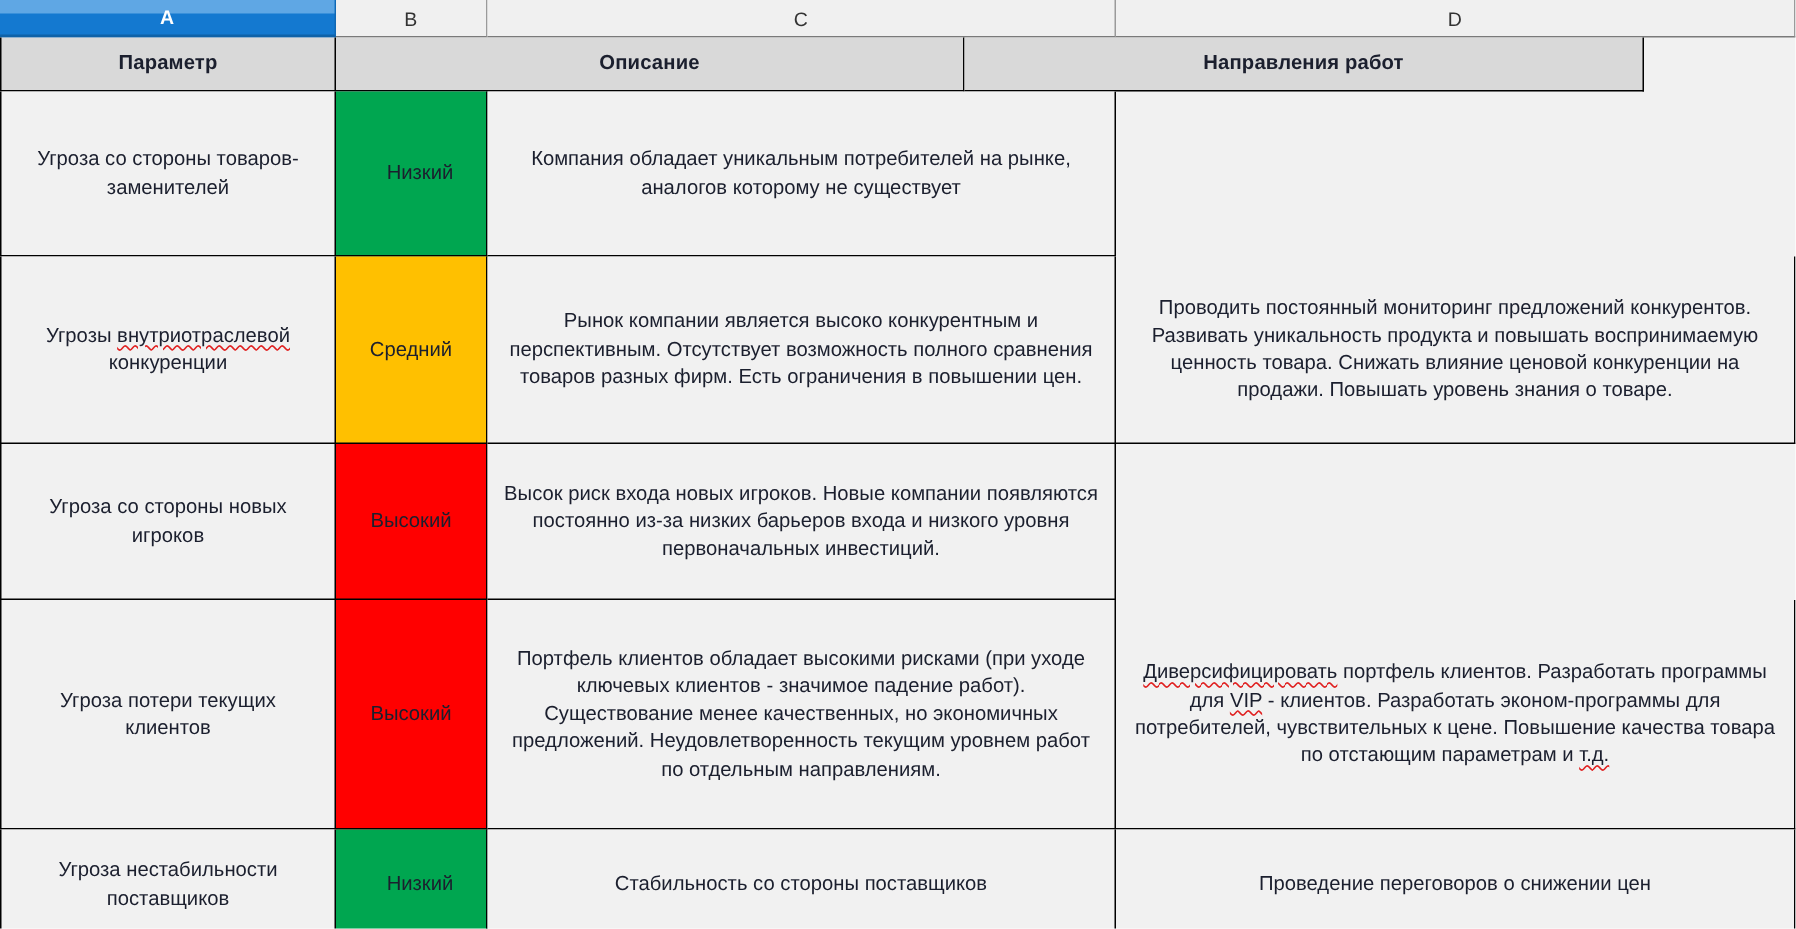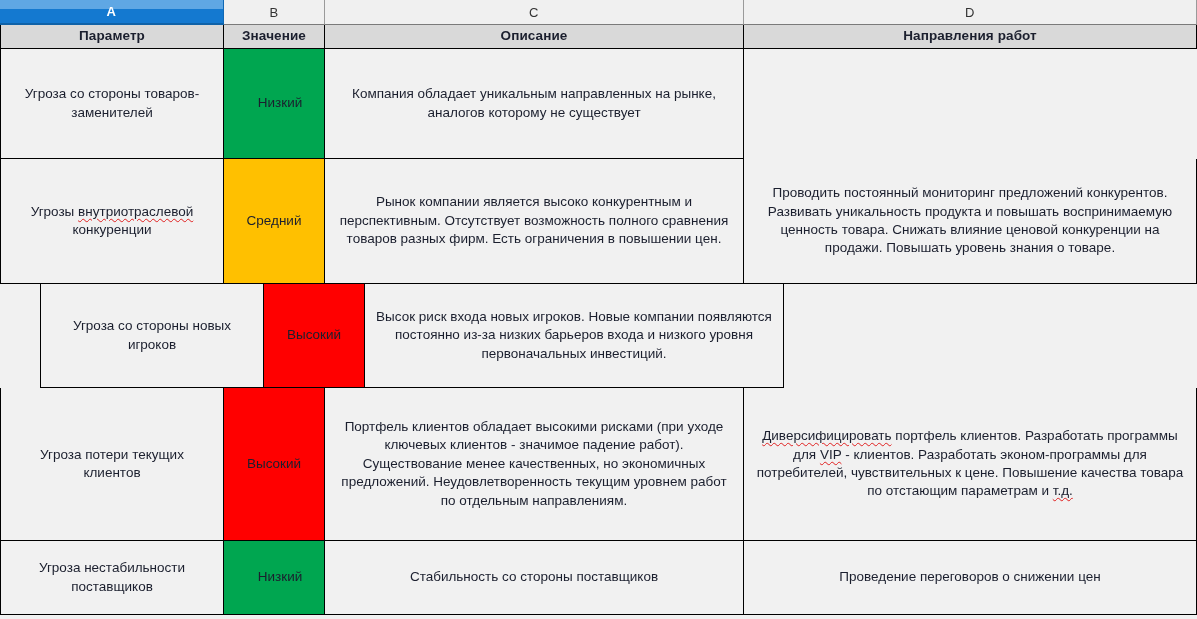--- a/index.html
+++ b/index.html
@@ -90,25 +90,25 @@
   }
   .cell.first { border-left: 1px solid #000000; }
 
   
   .row.head .cell {
     background: #d9d9d9;
     font-weight: bold;
     font-size: 13.5px;
     letter-spacing: 0.1px;
   }
-  .row.head { height: 24px; }
+  .row.head { height: 36px; }
 
   .row.r1 { height: 110px; }
   .row.r2 { height: 125px; }
-  .row.r3 { height: 104px; padding-left: 40px; }
+  .row.r3 { height: 104px; }
   .row.r4 { height: 153px; }
   .row.r5 { height: 74px; }
 
   
   .val-low    { background: #00a650 !important; padding-left: 21px; }
   .val-medium { background: #ffc000 !important; }
   .val-high   { background: #ff0000 !important; }
 
   .cell.val { font-size: 13.5px; }
 
@@ -140,29 +140,28 @@
     </div>
     <div class="col-head w-d">
       <span class="lbl">D</span>
     </div>
   </div>
 
   <div class="grid">
 
     <div class="row head">
       <div class="cell first w-a">Параметр</div>
-      <div class="cell w-b">Значение</div>
       <div class="cell w-c">Описание</div>
       <div class="cell w-d">Направления работ</div>
     </div>
 
     <div class="row r1">
       <div class="cell first w-a">Угроза со стороны товаров-заменителей</div>
       <div class="cell w-b val val-low">Низкий</div>
-      <div class="cell w-c desc">Компания обладает уникальным направленных на рынке, аналогов которому не существует</div>
+      <div class="cell w-c desc">Компания обладает уникальным потребителей на рынке, аналогов которому не существует</div>
     </div>
 
     <div class="row r2">
       <div class="cell first w-a">
         <span>Угрозы <span class="sp">внутриотраслевой</span> конкуренции</span>
       </div>
       <div class="cell w-b val val-medium">Средний</div>
       <div class="cell w-c desc">Рынок компании является высоко конкурентным и перспективным. Отсутствует возможность полного сравнения товаров разных фирм. Есть ограничения в повышении цен.</div>
       <div class="cell w-d dir">Проводить постоянный мониторинг предложений конкурентов. Развивать уникальность продукта и повышать воспринимаемую ценность товара. Снижать влияние ценовой конкуренции на продажи. Повышать уровень знания о товаре.</div>
     </div>

